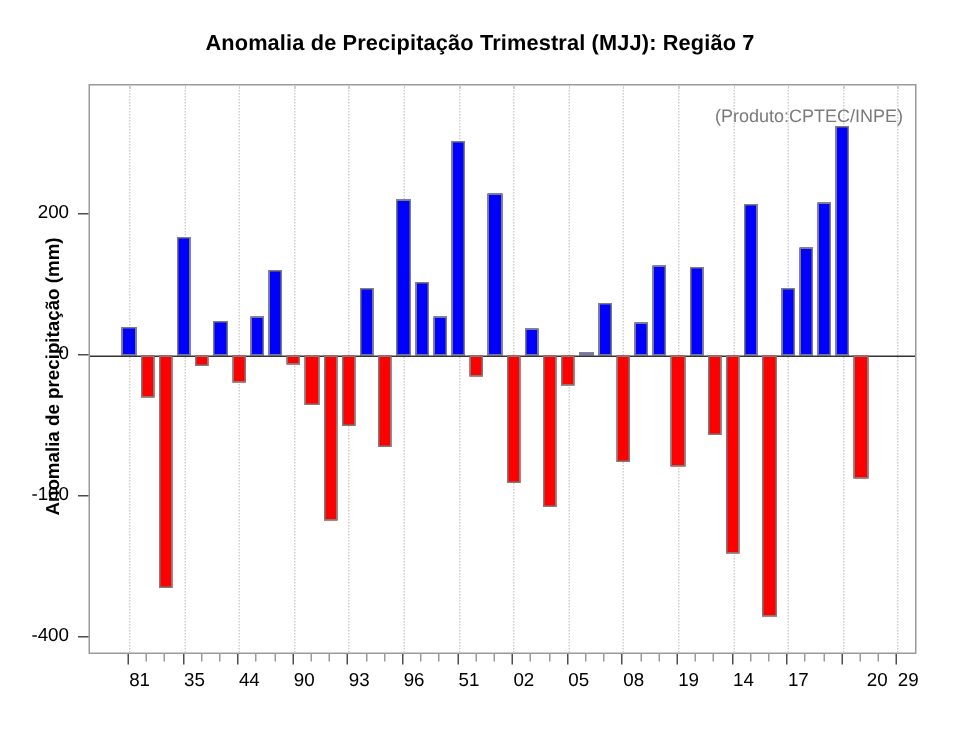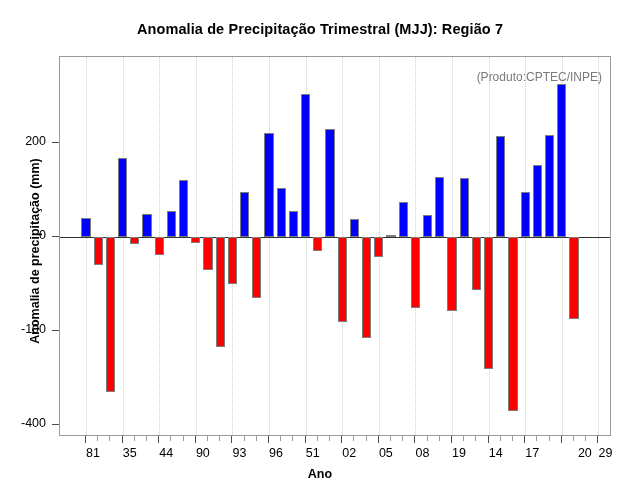--- a/index.html
+++ b/index.html
@@ -126,21 +126,20 @@
 </style>
 </head>
 <body>
 
 <div id="chart-root">
 
   <div class="chart-title">Anomalia de Precipitação Trimestral (MJJ): Região 7</div>
 
   <div class="y-axis-title">Anomalia de precipitação (mm)</div>
 
-  <div class="x-axis-title">Ano</div>
 
   <div class="plot-box">
     <div id="gridlines">
         <div class="grid-line" style="left: 26px;"></div>
         <div class="grid-line" style="left: 62.6px;"></div>
         <div class="grid-line" style="left: 99.2px;"></div>
         <div class="grid-line" style="left: 135.8px;"></div>
         <div class="grid-line" style="left: 172.4px;"></div>
         <div class="grid-line" style="left: 209px;"></div>
         <div class="grid-line" style="left: 245.6px;"></div>

